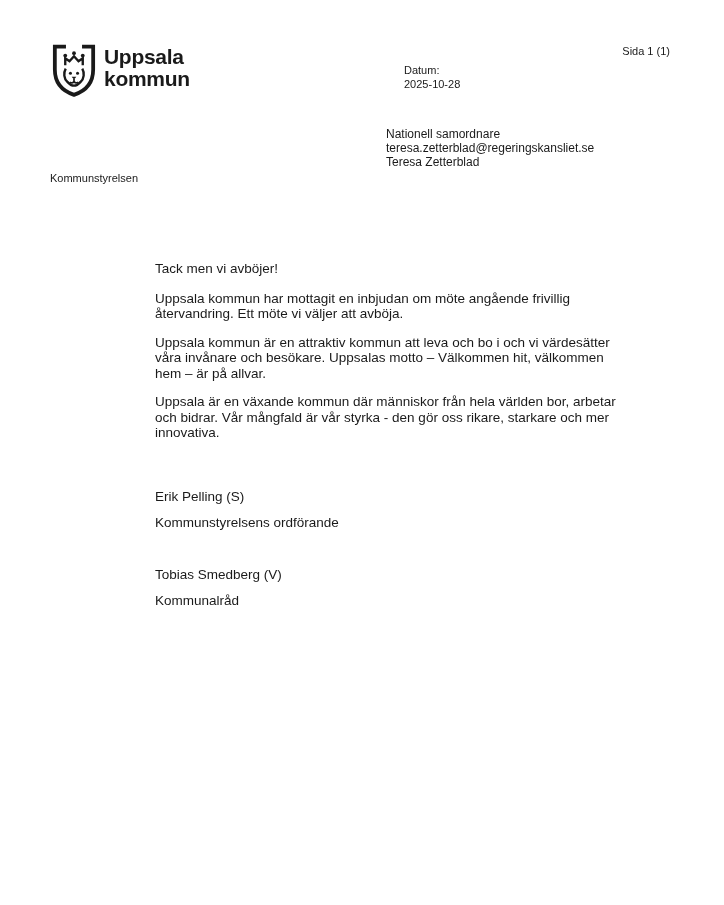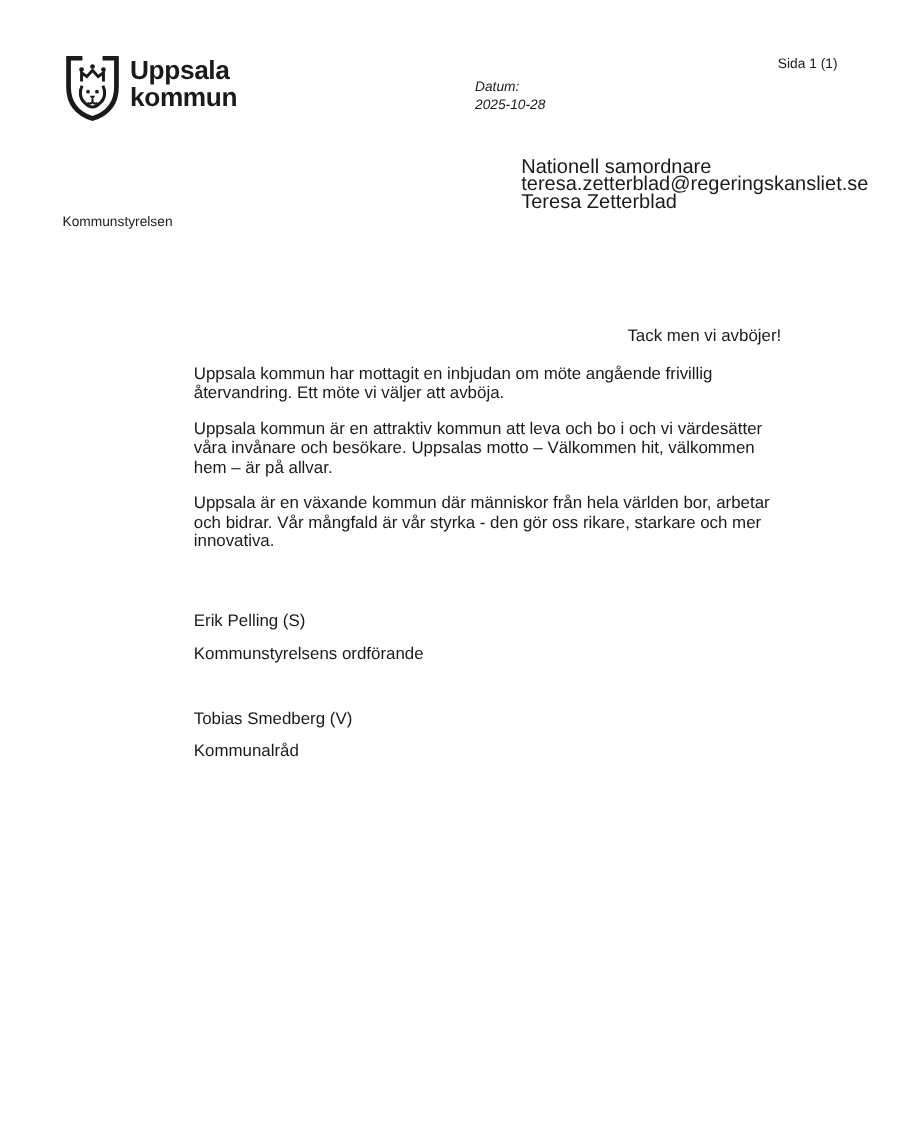--- a/index.html
+++ b/index.html
@@ -30,52 +30,50 @@
   }
   .page-number {
     position: absolute;
     top: 45px; right: 54px;
     font-size: 11px;
     line-height: 13px;
     text-align: center;
   }
   .date-block {
     position: absolute;
-    left: 380px; top: 63px;
+    left: 404px; top: 63px;
     font-size: 11px;
     line-height: 14px;
-    font-style: italic;
   }
   .dept {
     position: absolute;
     left: 50px; top: 127px;
     font-size: 11px;
     line-height: 14px;
     margin-top: 44px;
   }
   .recipient {
     position: absolute;
-    left: 417px; top: 127px;
-    font-size: 16px;
+    left: 386px; top: 127px;
+    font-size: 12px;
     line-height: 14px;
   }
   .recipient div { margin: 0; }
   
   .letter-body {
     position: absolute;
     left: 155px; top: 261px;
     width: 470px;
     font-size: 13.5px;
     line-height: 15.5px;
   }
   .letter-heading {
     margin: 0 0 14px 0;
     font-size: 13.5px;
     font-weight: 400;
-    text-align: right;
   }
   .letter-body p.para {
     margin: 0 0 13px 0;
   }
   .signatures { margin-top: 48px; }
   .sig-block { margin-bottom: 36px; }
   .sig-block .sig-name { margin: 0 0 11px 0; }
   .sig-block .sig-title { margin: 0; }
 </style>
 </head>

